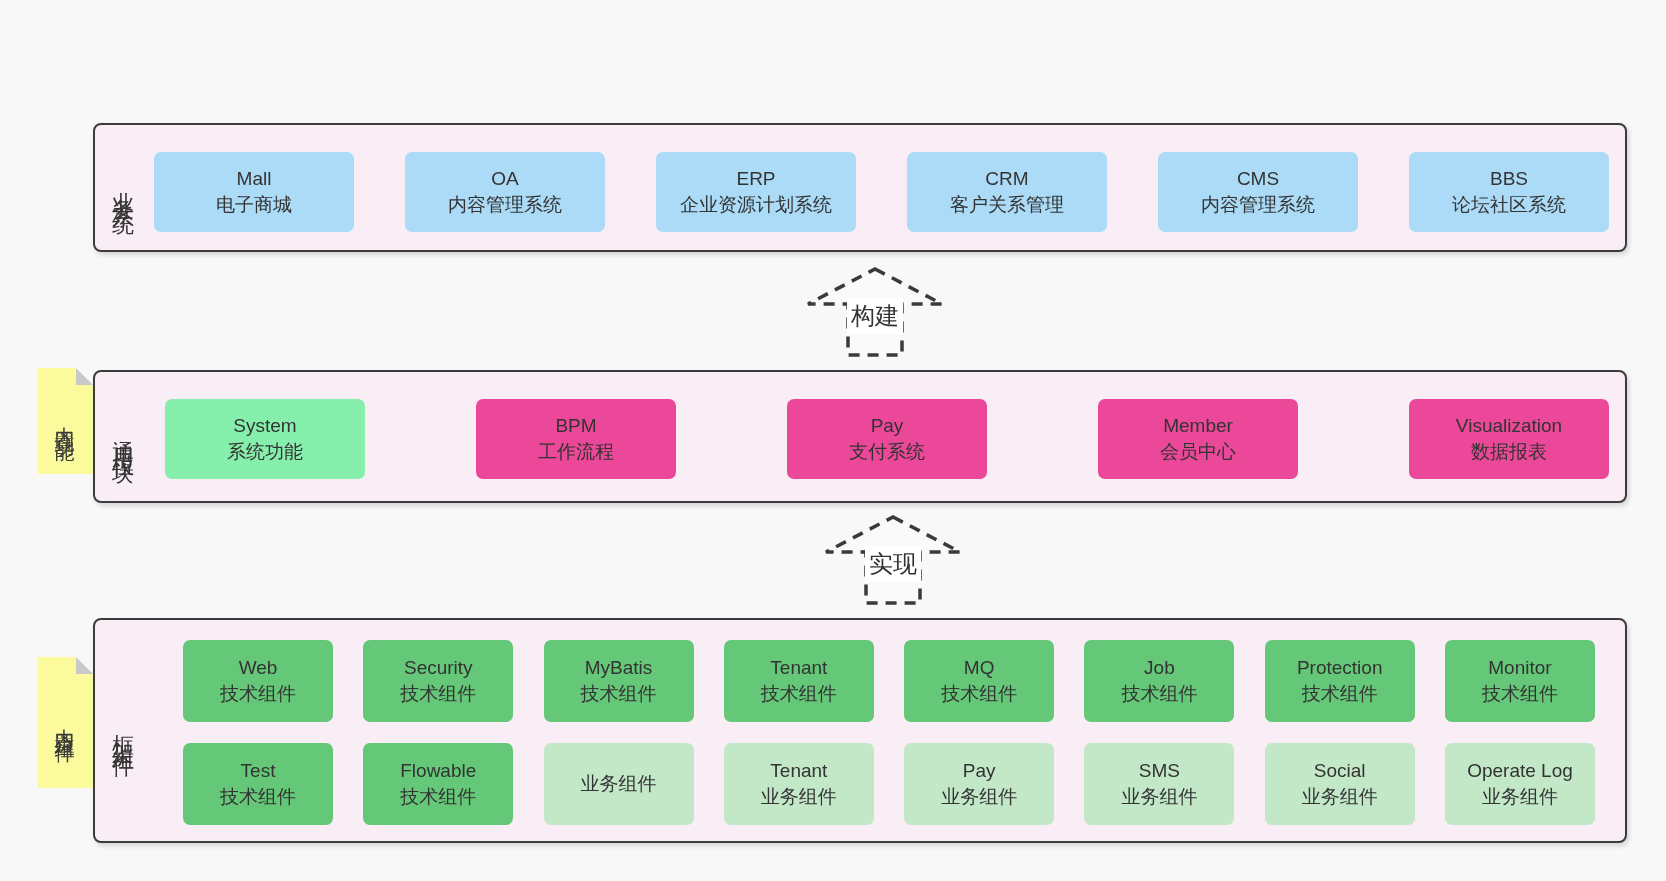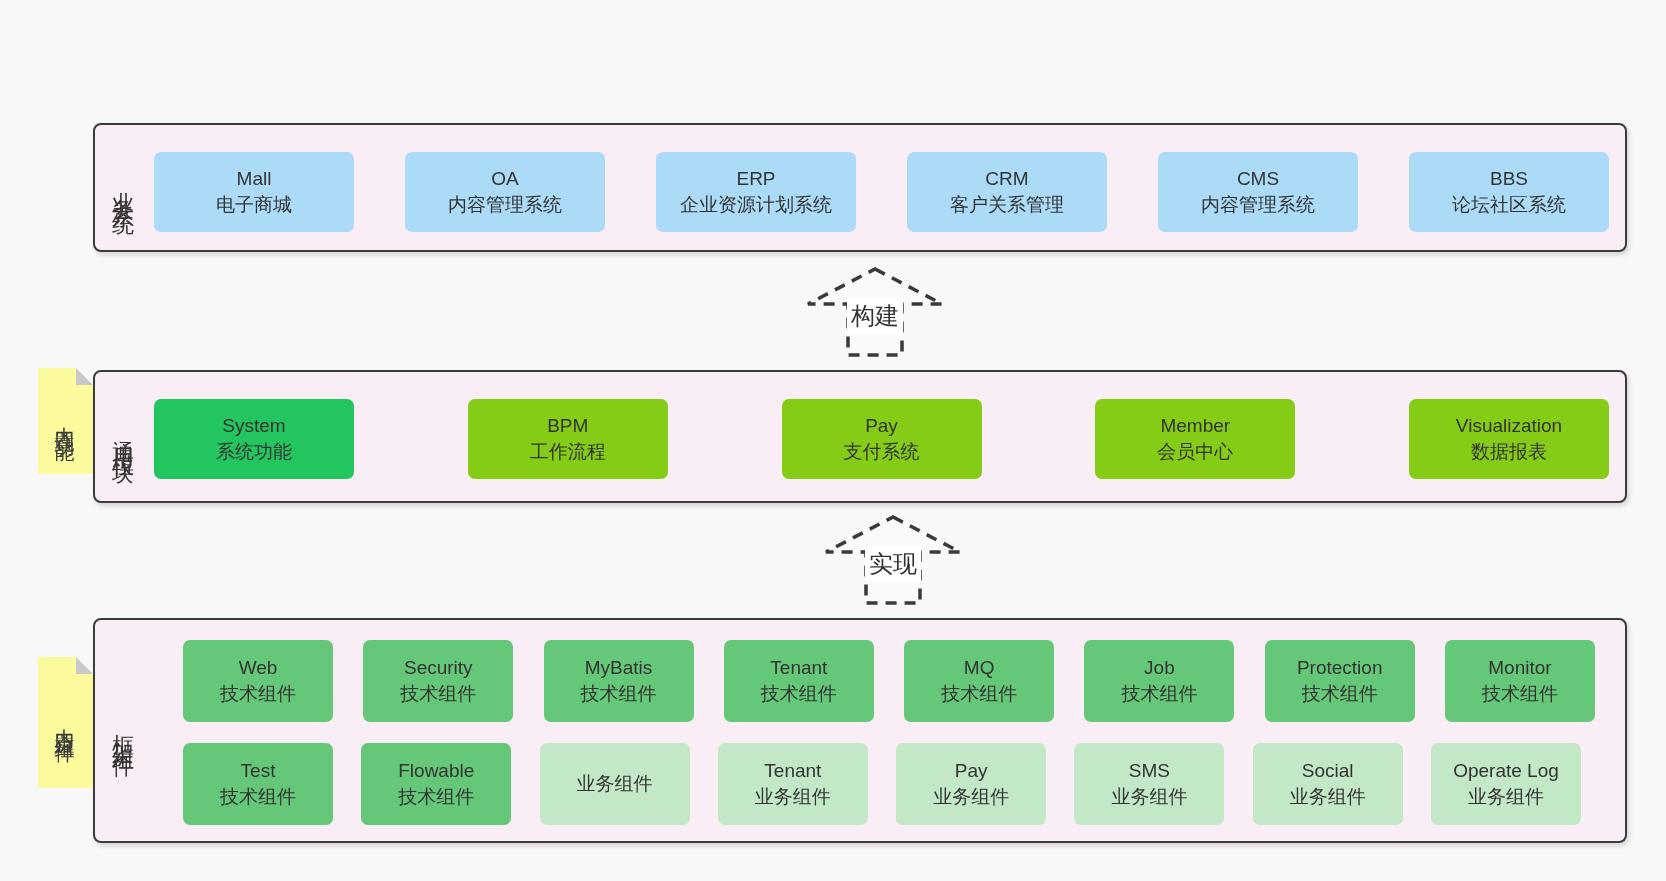--- a/index.html
+++ b/index.html
@@ -24,32 +24,32 @@
   .panel-label {
     position:absolute; left:13px; top:50%; transform:translateY(-50%);
     writing-mode:vertical-rl; text-orientation:upright;
     font-size:22px; letter-spacing:7px; color:#333; white-space:nowrap;
   }
 
   
   .boxrow { position:absolute; display:flex; justify-content:space-between; }
   .row-wide  { left:59px; right:16px; top:27px; height:80px; }
   .row-comp1 { left:60px; right:30px; top:20px;  height:82px; }
-  .row-comp2 { left:60px; right:44px; top:123px; height:82px; }
+  .row-comp2 { left:60px; right:30px; top:123px; height:82px; }
 
   .bx {
     display:flex; flex-direction:column; align-items:center; justify-content:center;
     text-align:right; border-radius:7px;
     font-size:19px; line-height:26px; color:#333; padding:2px 6px;
   }
   .w200 { width:200px; height:80px; }
   .w150 { width:150px; height:82px;margin-left:28px; }
   .blue        { background:#abdbf7; }
-  .red         { background:#22c55e; }
-  .pink        { background:#84cc16;margin-left:23px; }
+  .red         { background:#86efac;margin-left:11px; }
+  .pink        { background:#ec4899;margin-left:23px; }
   .green       { background:#65c878; }
   .green-light { background:#c2e8c8; }
 
   
   .arrow { position:absolute; width:150px; height:92px; }
   #arrow-build     { left:800px; top:266px; }
   #arrow-implement { left:818px; top:514px; }
   .arrow-label {
     position:absolute; left:50%; top:50px; transform:translate(-50%,-50%);
     background:#ffffff; padding:2px 4px; font-size:24px; white-space:nowrap;

